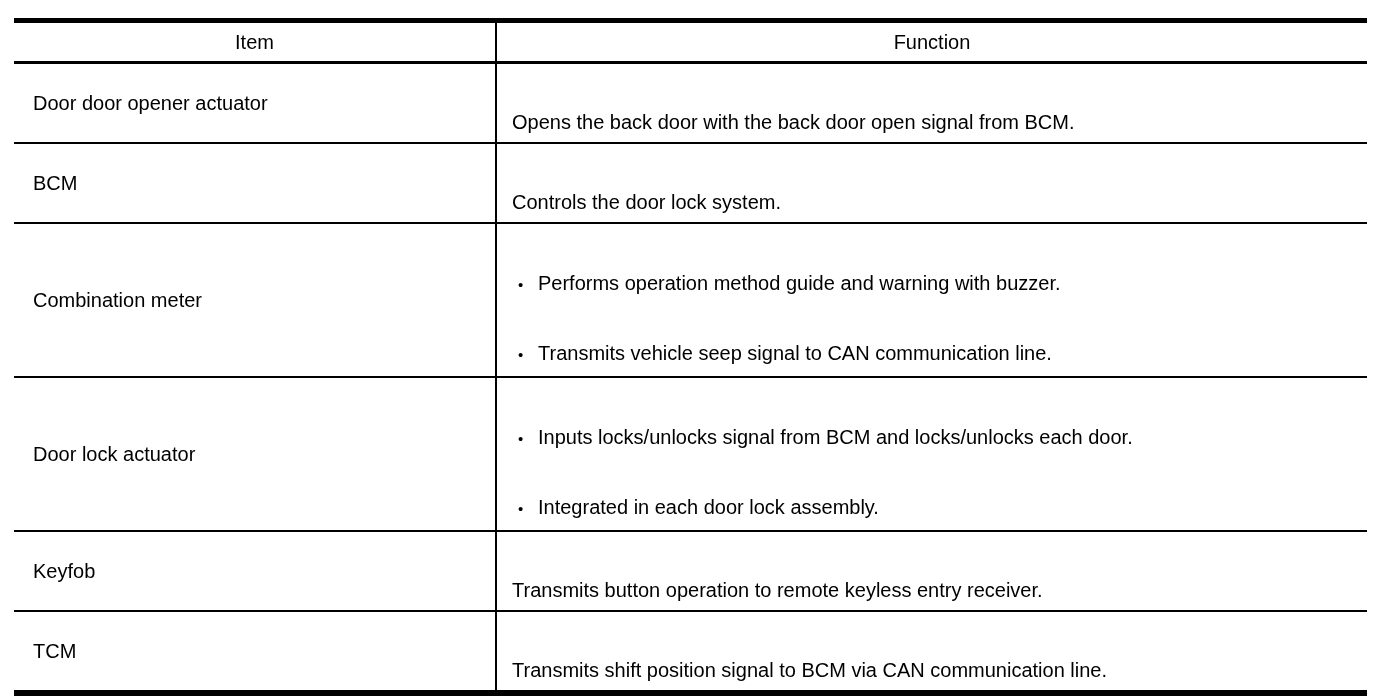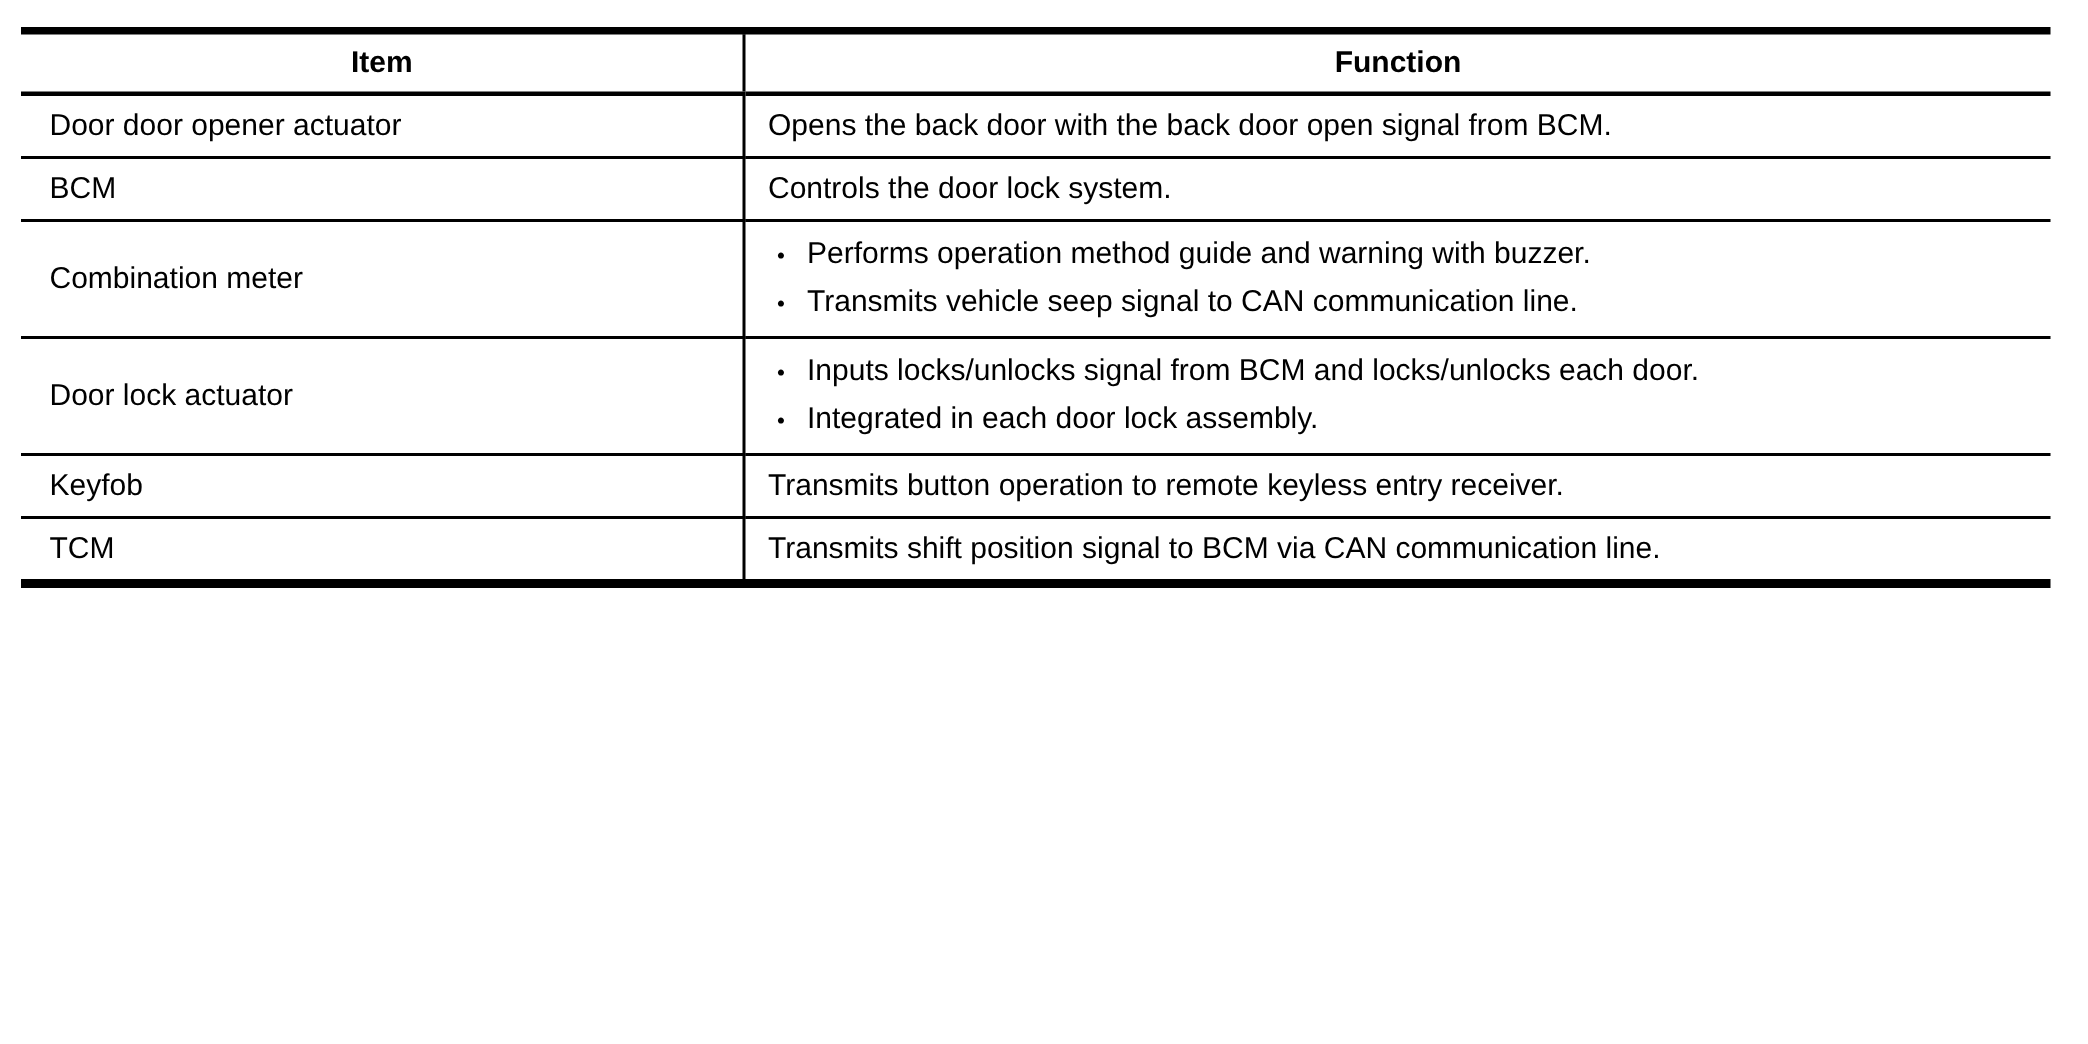--- a/index.html
+++ b/index.html
@@ -17,21 +17,21 @@
     left: 14px;
     top: 18px;
     width: 1353px;
     border-collapse: collapse;
     border-top: 5px solid #000;
     border-bottom: 6px solid #000;
     font-size: 20px;
     table-layout: fixed;
   }
   .doc-table th {
-    font-weight: bold;
+    font-weight: normal;
     text-align: center;
     height: 38px;
     padding: 0;
     border-bottom: 3px solid #000;
     font-size: 20px;
   }
   .doc-table th.col-item { width: 481px; border-right: 2px solid #000; }
   .doc-table td {
     border-top: 2px solid #000;
     border-bottom: 2px solid #000;
@@ -42,21 +42,21 @@
     width: 481px;
     border-right: 2px solid #000;
     padding: 6px 12px 6px 19px;
     height: 41px;
     line-height: 26px;
   }
   .func-cell {
     padding: 6px 14px 6px 15px;
     height: 41px;
   }
-  .fline { line-height: 28px; }
+  .fline { line-height: 28px; margin-top: 38px; }
   .fline.bulleted { line-height: 30px; padding-left: 6px; }
   .bullet {
     display: inline-block;
     width: 20px;
     font-size: 15px;
     vertical-align: baseline;
   }
 </style>
 </head>
 <body>

